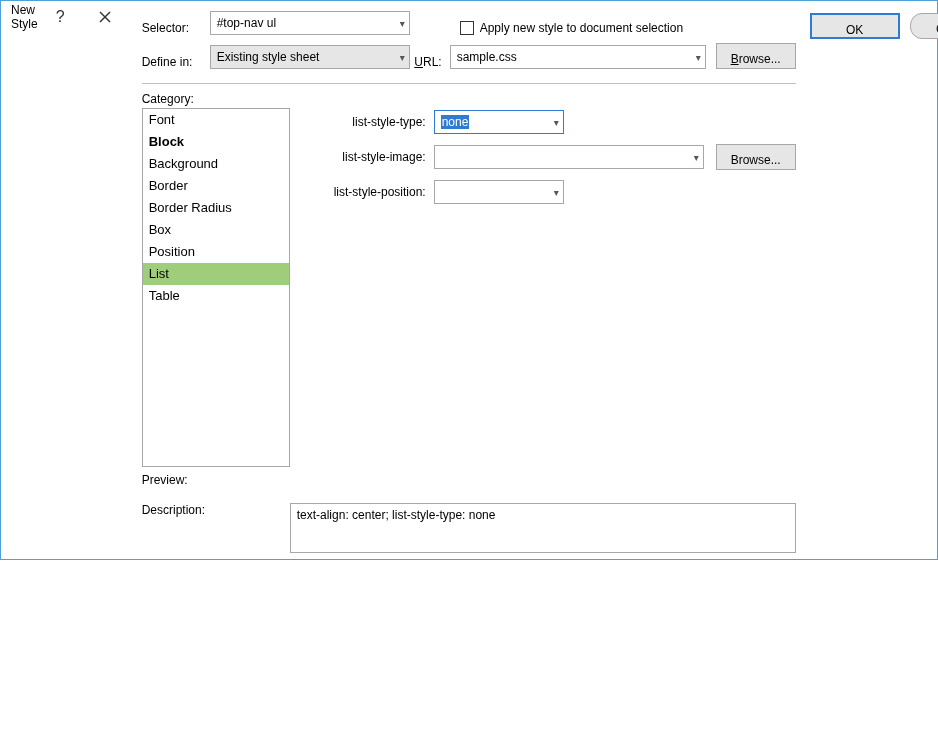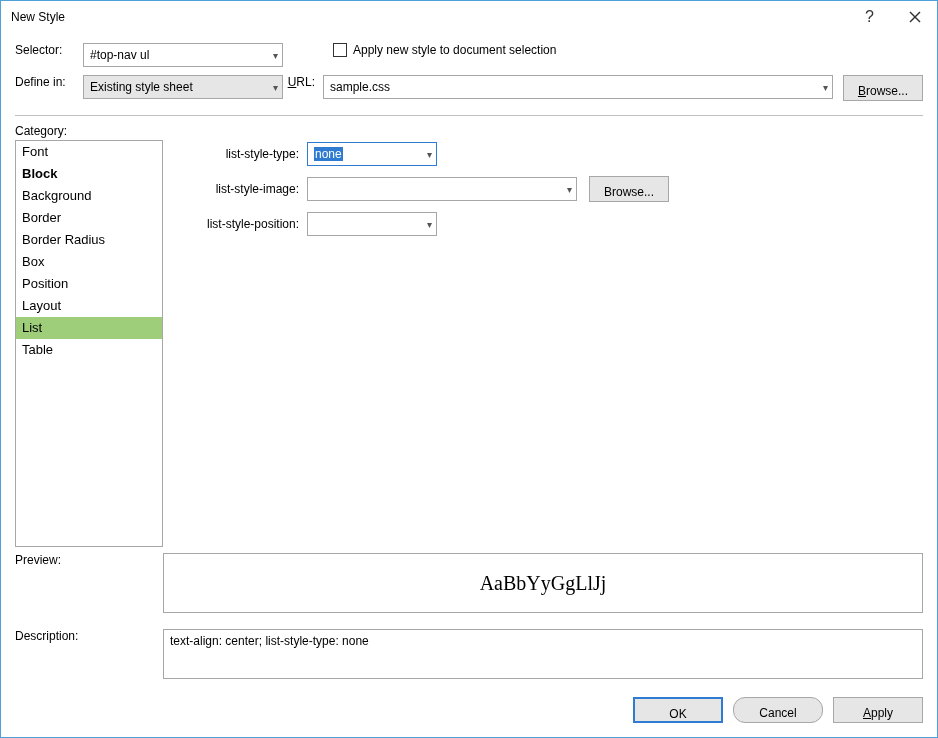--- a/index.html
+++ b/index.html
@@ -5,24 +5,23 @@
   * { box-sizing: border-box; }
   body {
     margin: 0;
     font-family: "Segoe UI", Tahoma, sans-serif;
     font-size: 12px;
     background: #fff;
     color: #000;
   }
   .window {
     width: 938px;
-    height: 738px;
+    height: 560px;
     border: 1px solid #4da0d8;
     display: flex;
-    flex-direction: column;
     background: #fff;
   }
   .titlebar {
     height: 32px;
     display: flex;
     align-items: center;
     padding: 0 0 0 10px;
     background: #fff;
   }
   .titlebar .title {
@@ -41,21 +40,21 @@
   .titlebar .ctrl.help { font-size: 16px; }
   .titlebar .ctrl.close svg { width:12px; height:12px; }
   .content {
     flex: 1;
     padding: 10px 14px 0 14px;
     display: flex;
     flex-direction: column;
   }
   .row {
     display: flex;
-    align-items: flex-start;
+    align-items: flex-end;
     margin-bottom: 8px;
   }
   .label-col {
     width: 68px;
     text-align: left;
   }
   .underline-first::first-letter { text-decoration: underline; }
   .checkbox-wrap {
     display: flex;
     align-items: center;
@@ -236,21 +235,20 @@
       <div class="category-col">
         <div class="category-label"><span class="underline-first">Category:</span></div>
         <div class="category-list" id="cat-list">
             <div class="cat-item">Font</div>
             <div class="cat-item bold">Block</div>
             <div class="cat-item">Background</div>
             <div class="cat-item">Border</div>
             <div class="cat-item">Border Radius</div>
             <div class="cat-item">Box</div>
             <div class="cat-item">Position</div>
-            <div class="cat-item">Layout</div>
             <div class="cat-item selected">List</div>
             <div class="cat-item">Table</div>
           </div>
       </div>
       <div class="props-col">
         <div class="prop-row">
           <div class="prop-label">list-style-type:</div>
           <div class="combo-display highlighted" style="width:130px;">
             <span class="sel-text">none</span>
             <span class="chev">▾</span>
@@ -270,23 +268,20 @@
           <div class="combo-display" style="width:130px;">
             <span></span>
             <span class="chev">▾</span>
           </div>
         </div>
       </div>
     </div>
 
     <div class="preview-section">
       <div class="preview-label-col">Preview:</div>
-      <div class="preview-box">
-        <span>AaBbYyGgLlJj</span>
-      </div>
     </div>
 
     <div class="preview-section" style="margin-top:16px; margin-bottom:6px;">
       <div class="preview-label-col">Description:</div>
       <div class="desc-box">
         <span>text-align: center; list-style-type: none</span>
       </div>
     </div>
 
   </div>

